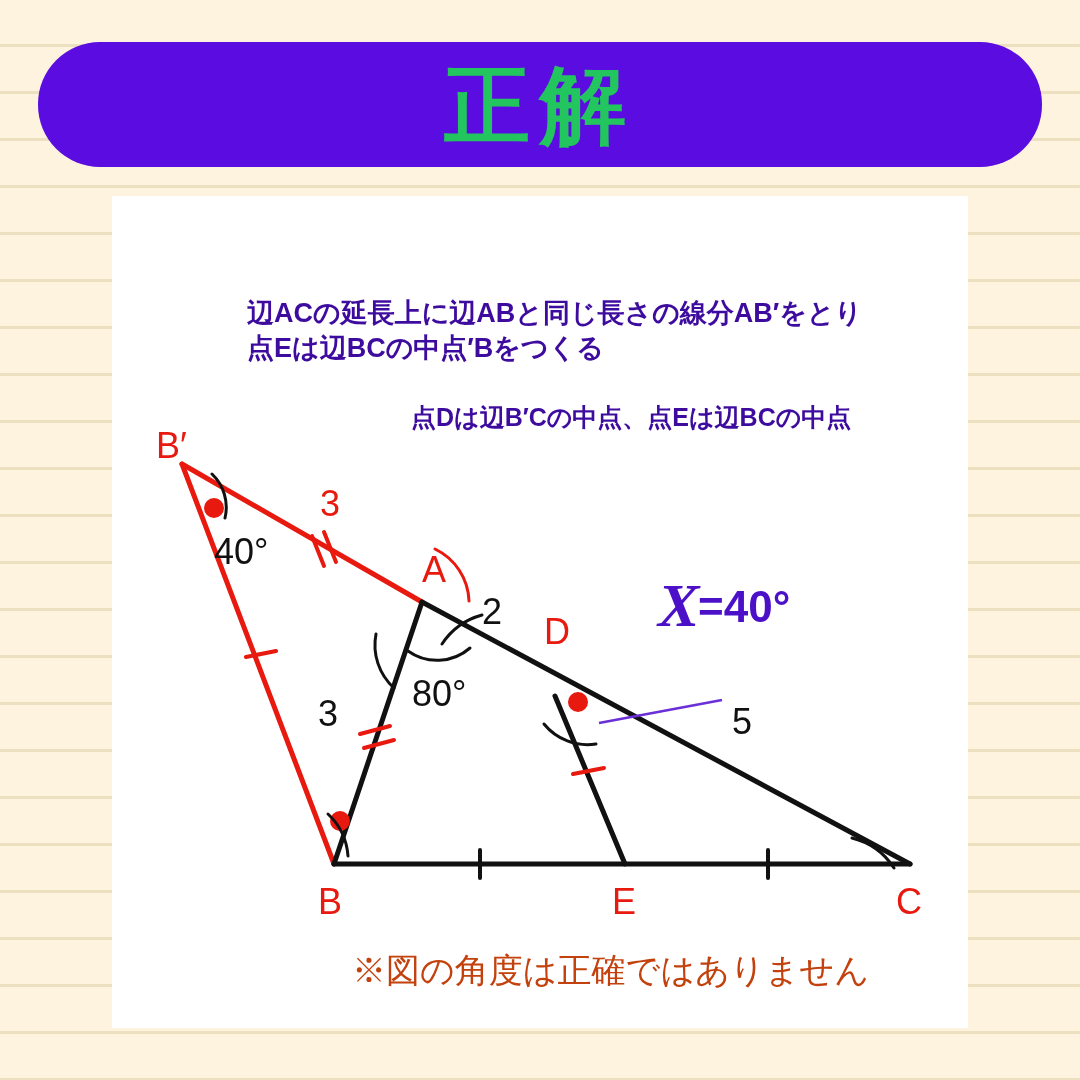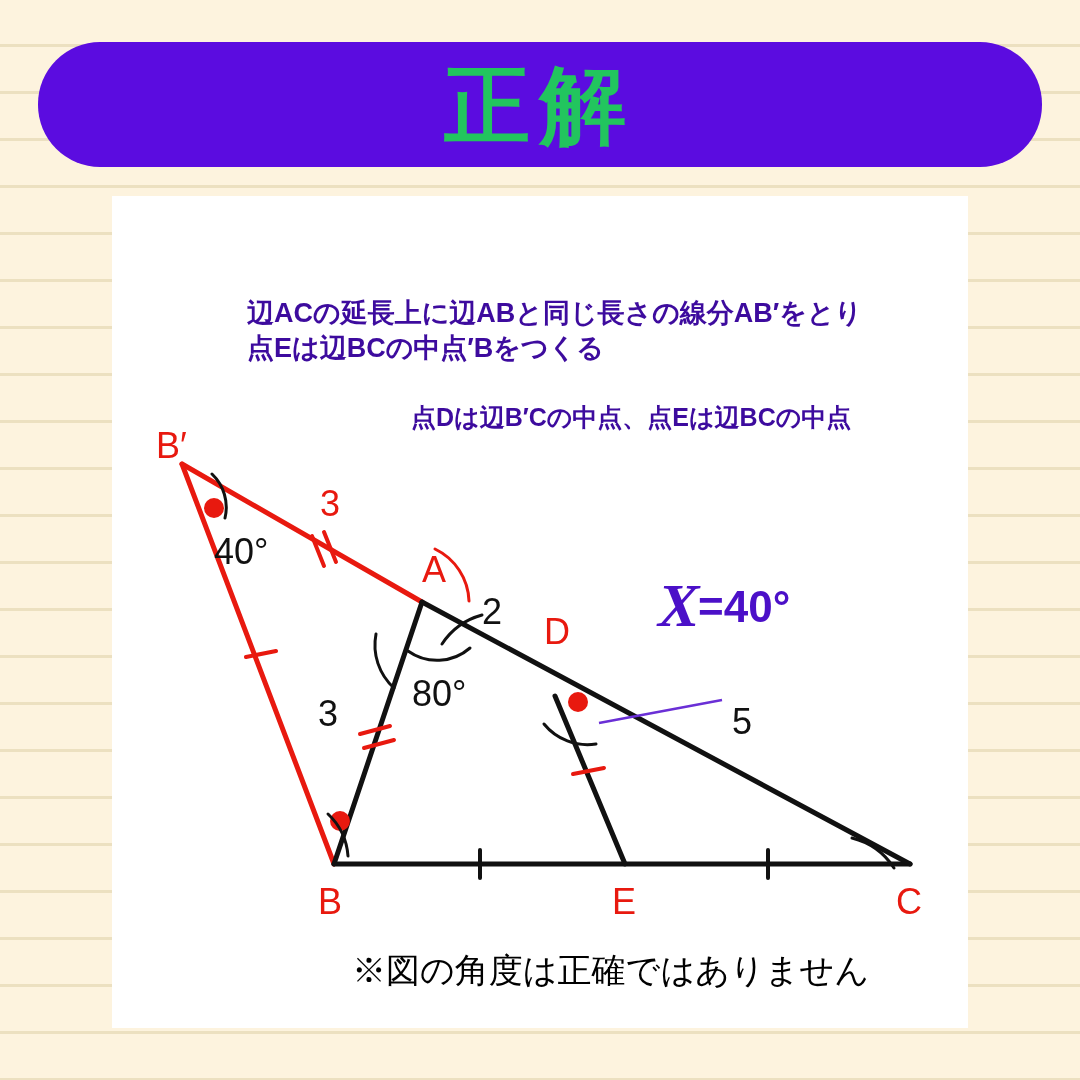--- a/index.html
+++ b/index.html
@@ -78,21 +78,21 @@
     left: 270px;
     top: 205px;
     font-size: 25px;
     margin-left: 29px;
   }
   #footnote {
     position: absolute;
     left: 240px;
     top: 752px;
     font-size: 34px;
-    color: #000000;
+    color: #c2410c;
     white-space: pre;
   }
   svg#figure {
     position: absolute;
     left: 0;
     top: 0;
     width: 856px;
     height: 832px;
     overflow: visible;
   }

